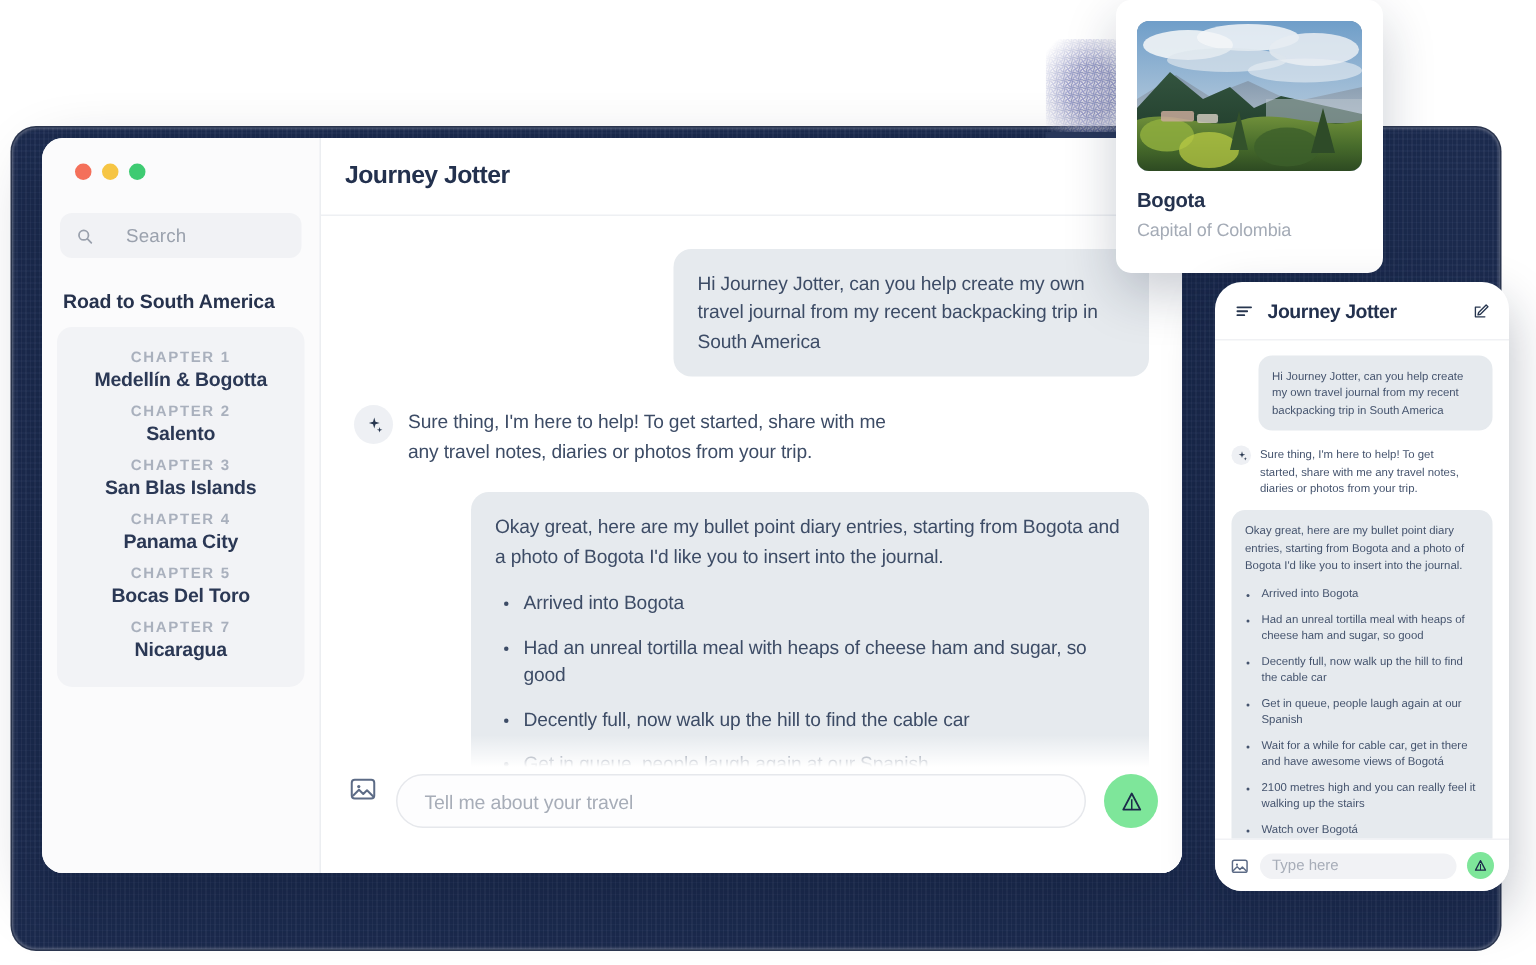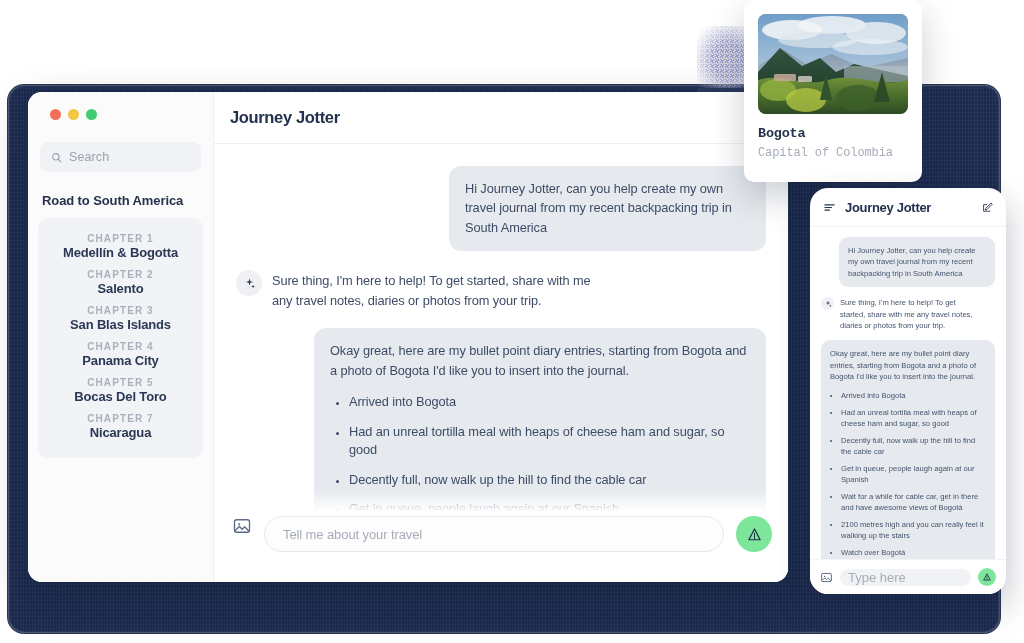--- a/index.html
+++ b/index.html
@@ -113,21 +113,21 @@
   .tl.yellow { background: #f6c544; }
   .tl.green  { background: #3ecb72; }
 
   #search-box {
     margin: 22px 2px 0 2px;
     height: 30px;
     border-radius: 8px;
     background: #f1f2f5;
     display: flex;
     align-items: center;
-    gap: 7px;
+    gap: 22px;
     padding: 0 11px;
     box-sizing: border-box;
   }
   #search-box .ph {
     color: #9aa1ad;
     font-size: 12.5px;
     letter-spacing: .1px;
   }
 
   #collection-title {
@@ -279,21 +279,20 @@
     position: absolute;
     left: 744px;
     top: 0px;
     width: 178px;
     height: 182px;
     background: #ffffff;
     border-radius: 10px;
     box-shadow: 0 14px 34px rgba(20,32,60,.22);
     padding: 14px 14px 0 14px;
     box-sizing: border-box;
-    font-family: Liberation Mono, monospace;
   }
   #photo-thumb {
     width: 150px;
     height: 100px;
     border-radius: 8px;
     overflow: hidden;
     position: relative;
     background: #5d7f9e;
   }
   #photo-card .card-title {
@@ -390,21 +389,21 @@
   #m-input {
     flex: 1 1 auto;
     height: 17px;
     border-radius: 9px;
     background: #f1f2f5;
     display: flex;
     align-items: center;
     padding: 0 8px;
     box-sizing: border-box;
   }
-  #m-input .ph { color: #a7adb8; font-size: 13px; }
+  #m-input .ph { color: #a7adb8; font-size: 10px; }
   .m-send {
     width: 18px; height: 18px;
     border-radius: 50%;
     background: #7ee69a;
     flex: none;
     display: flex;
     align-items: center;
     justify-content: center;
   }
   .icon { display: block; }

